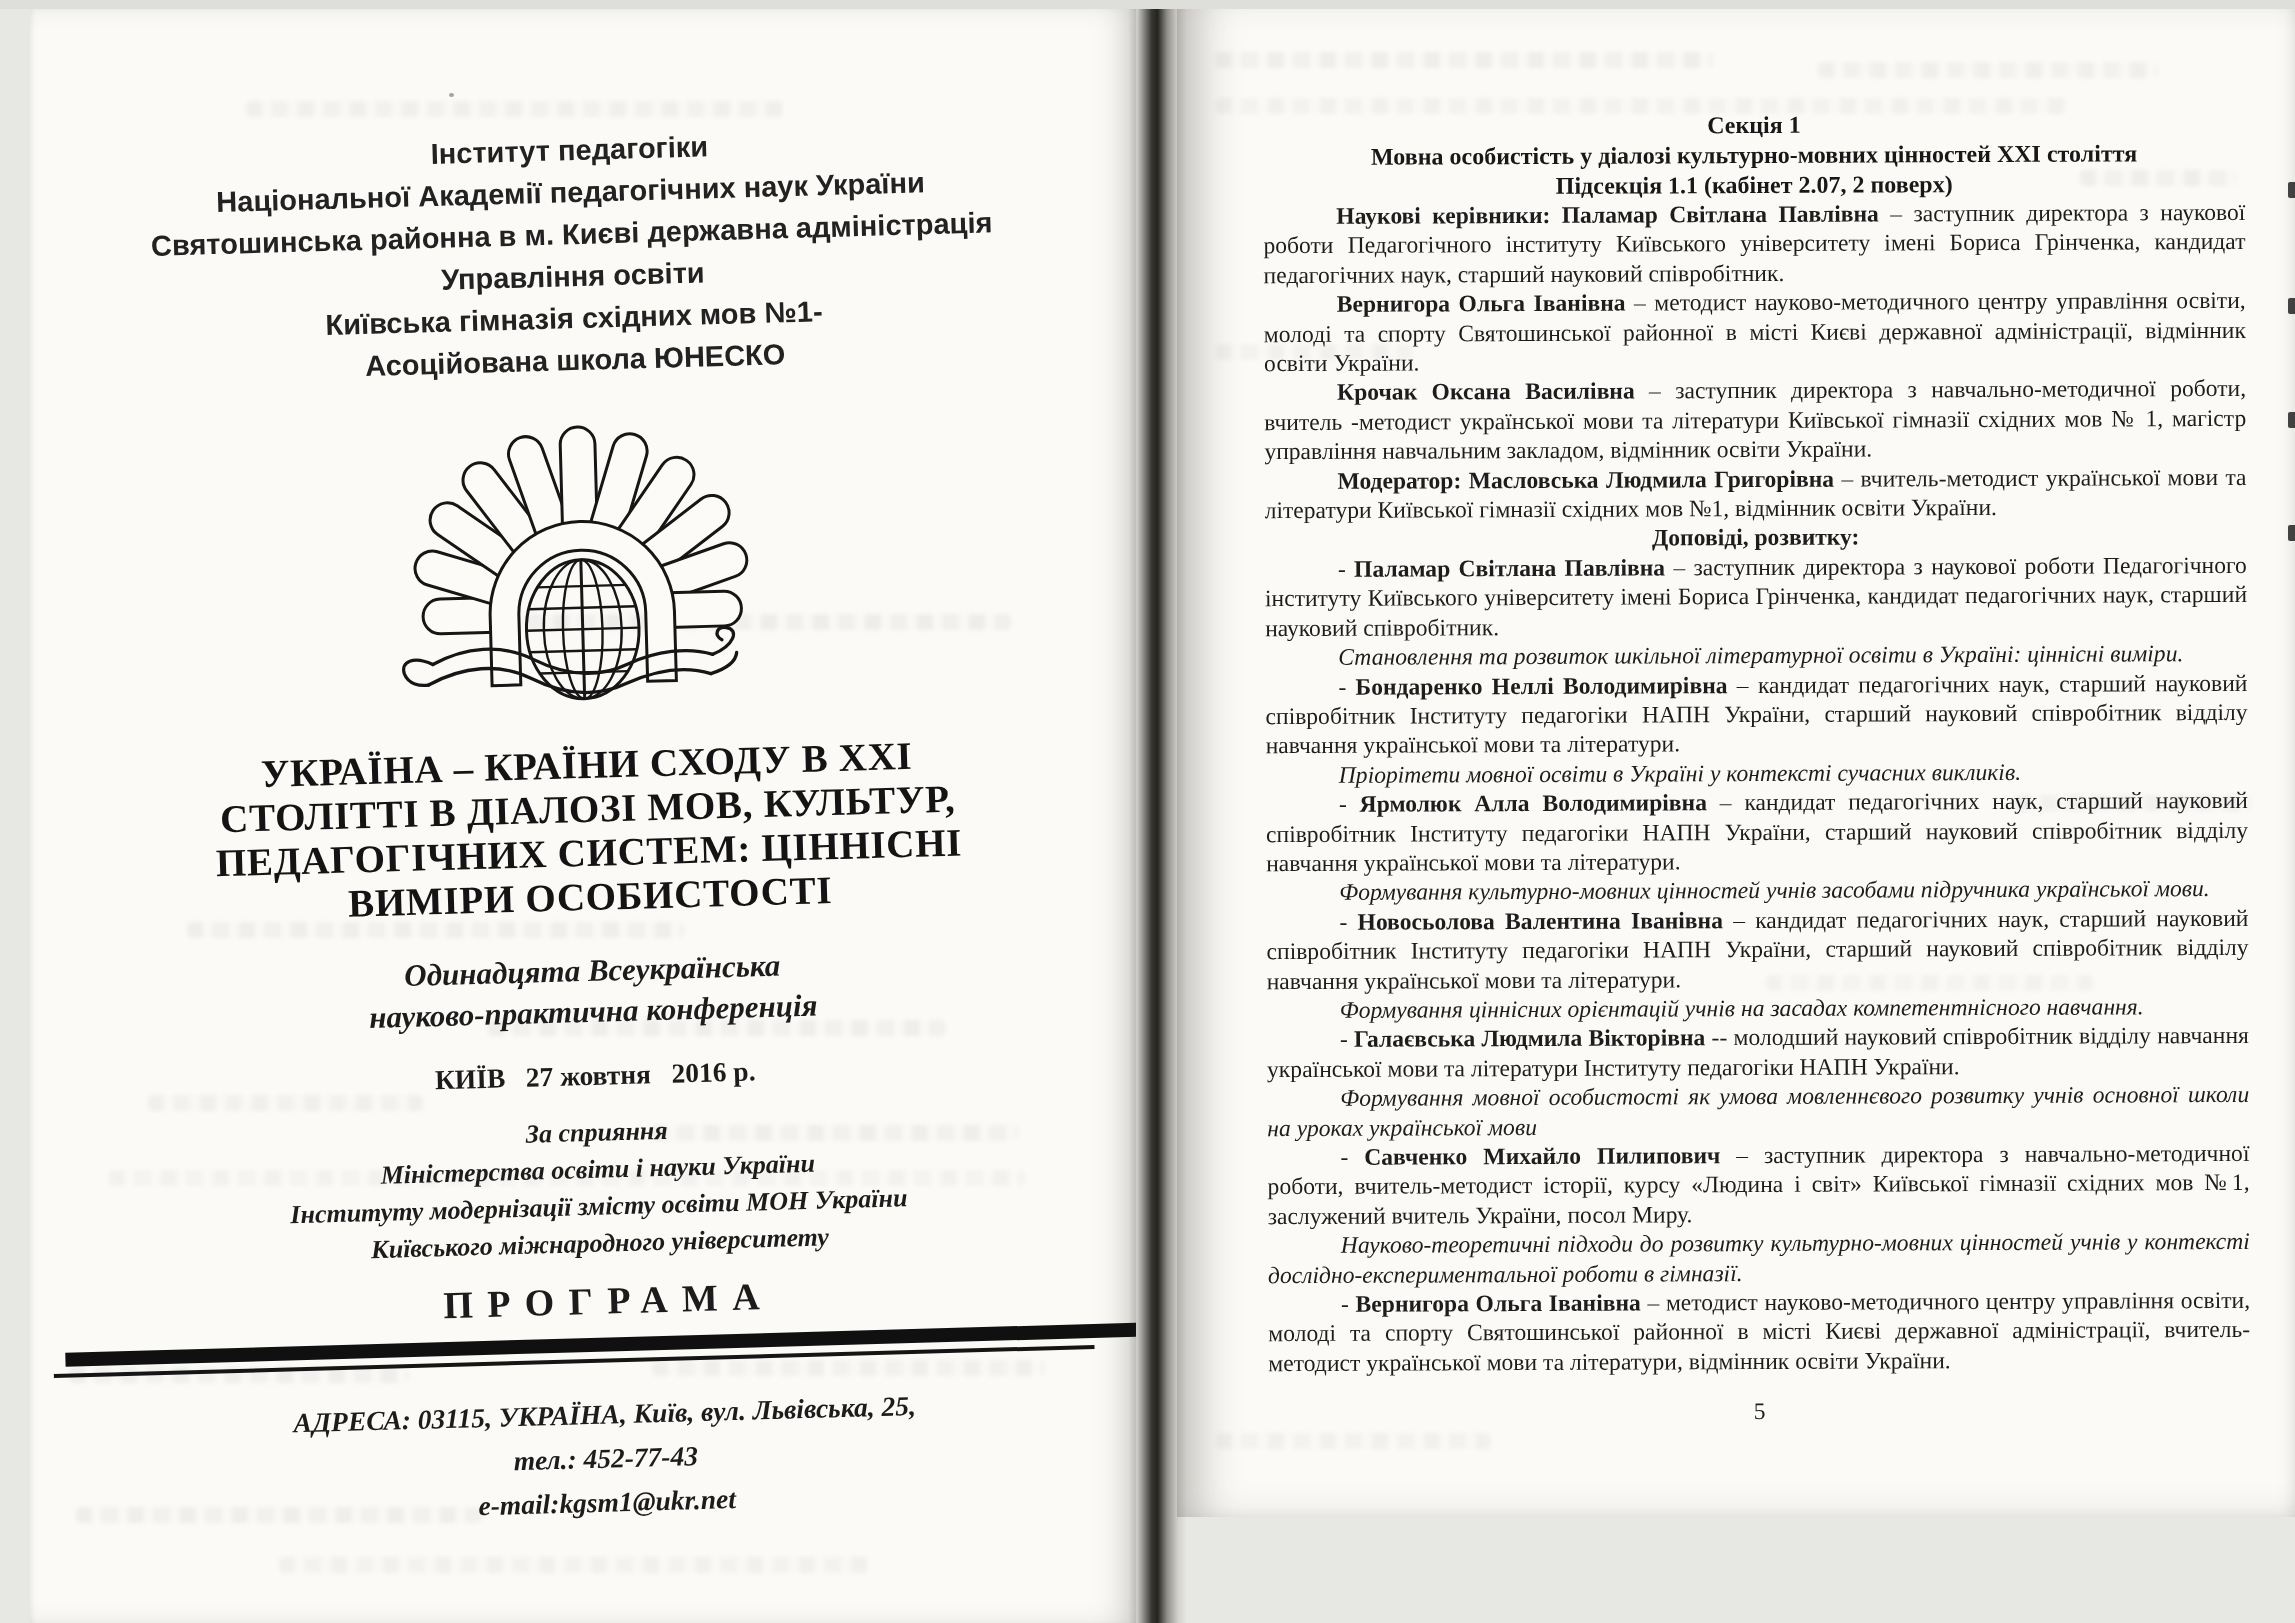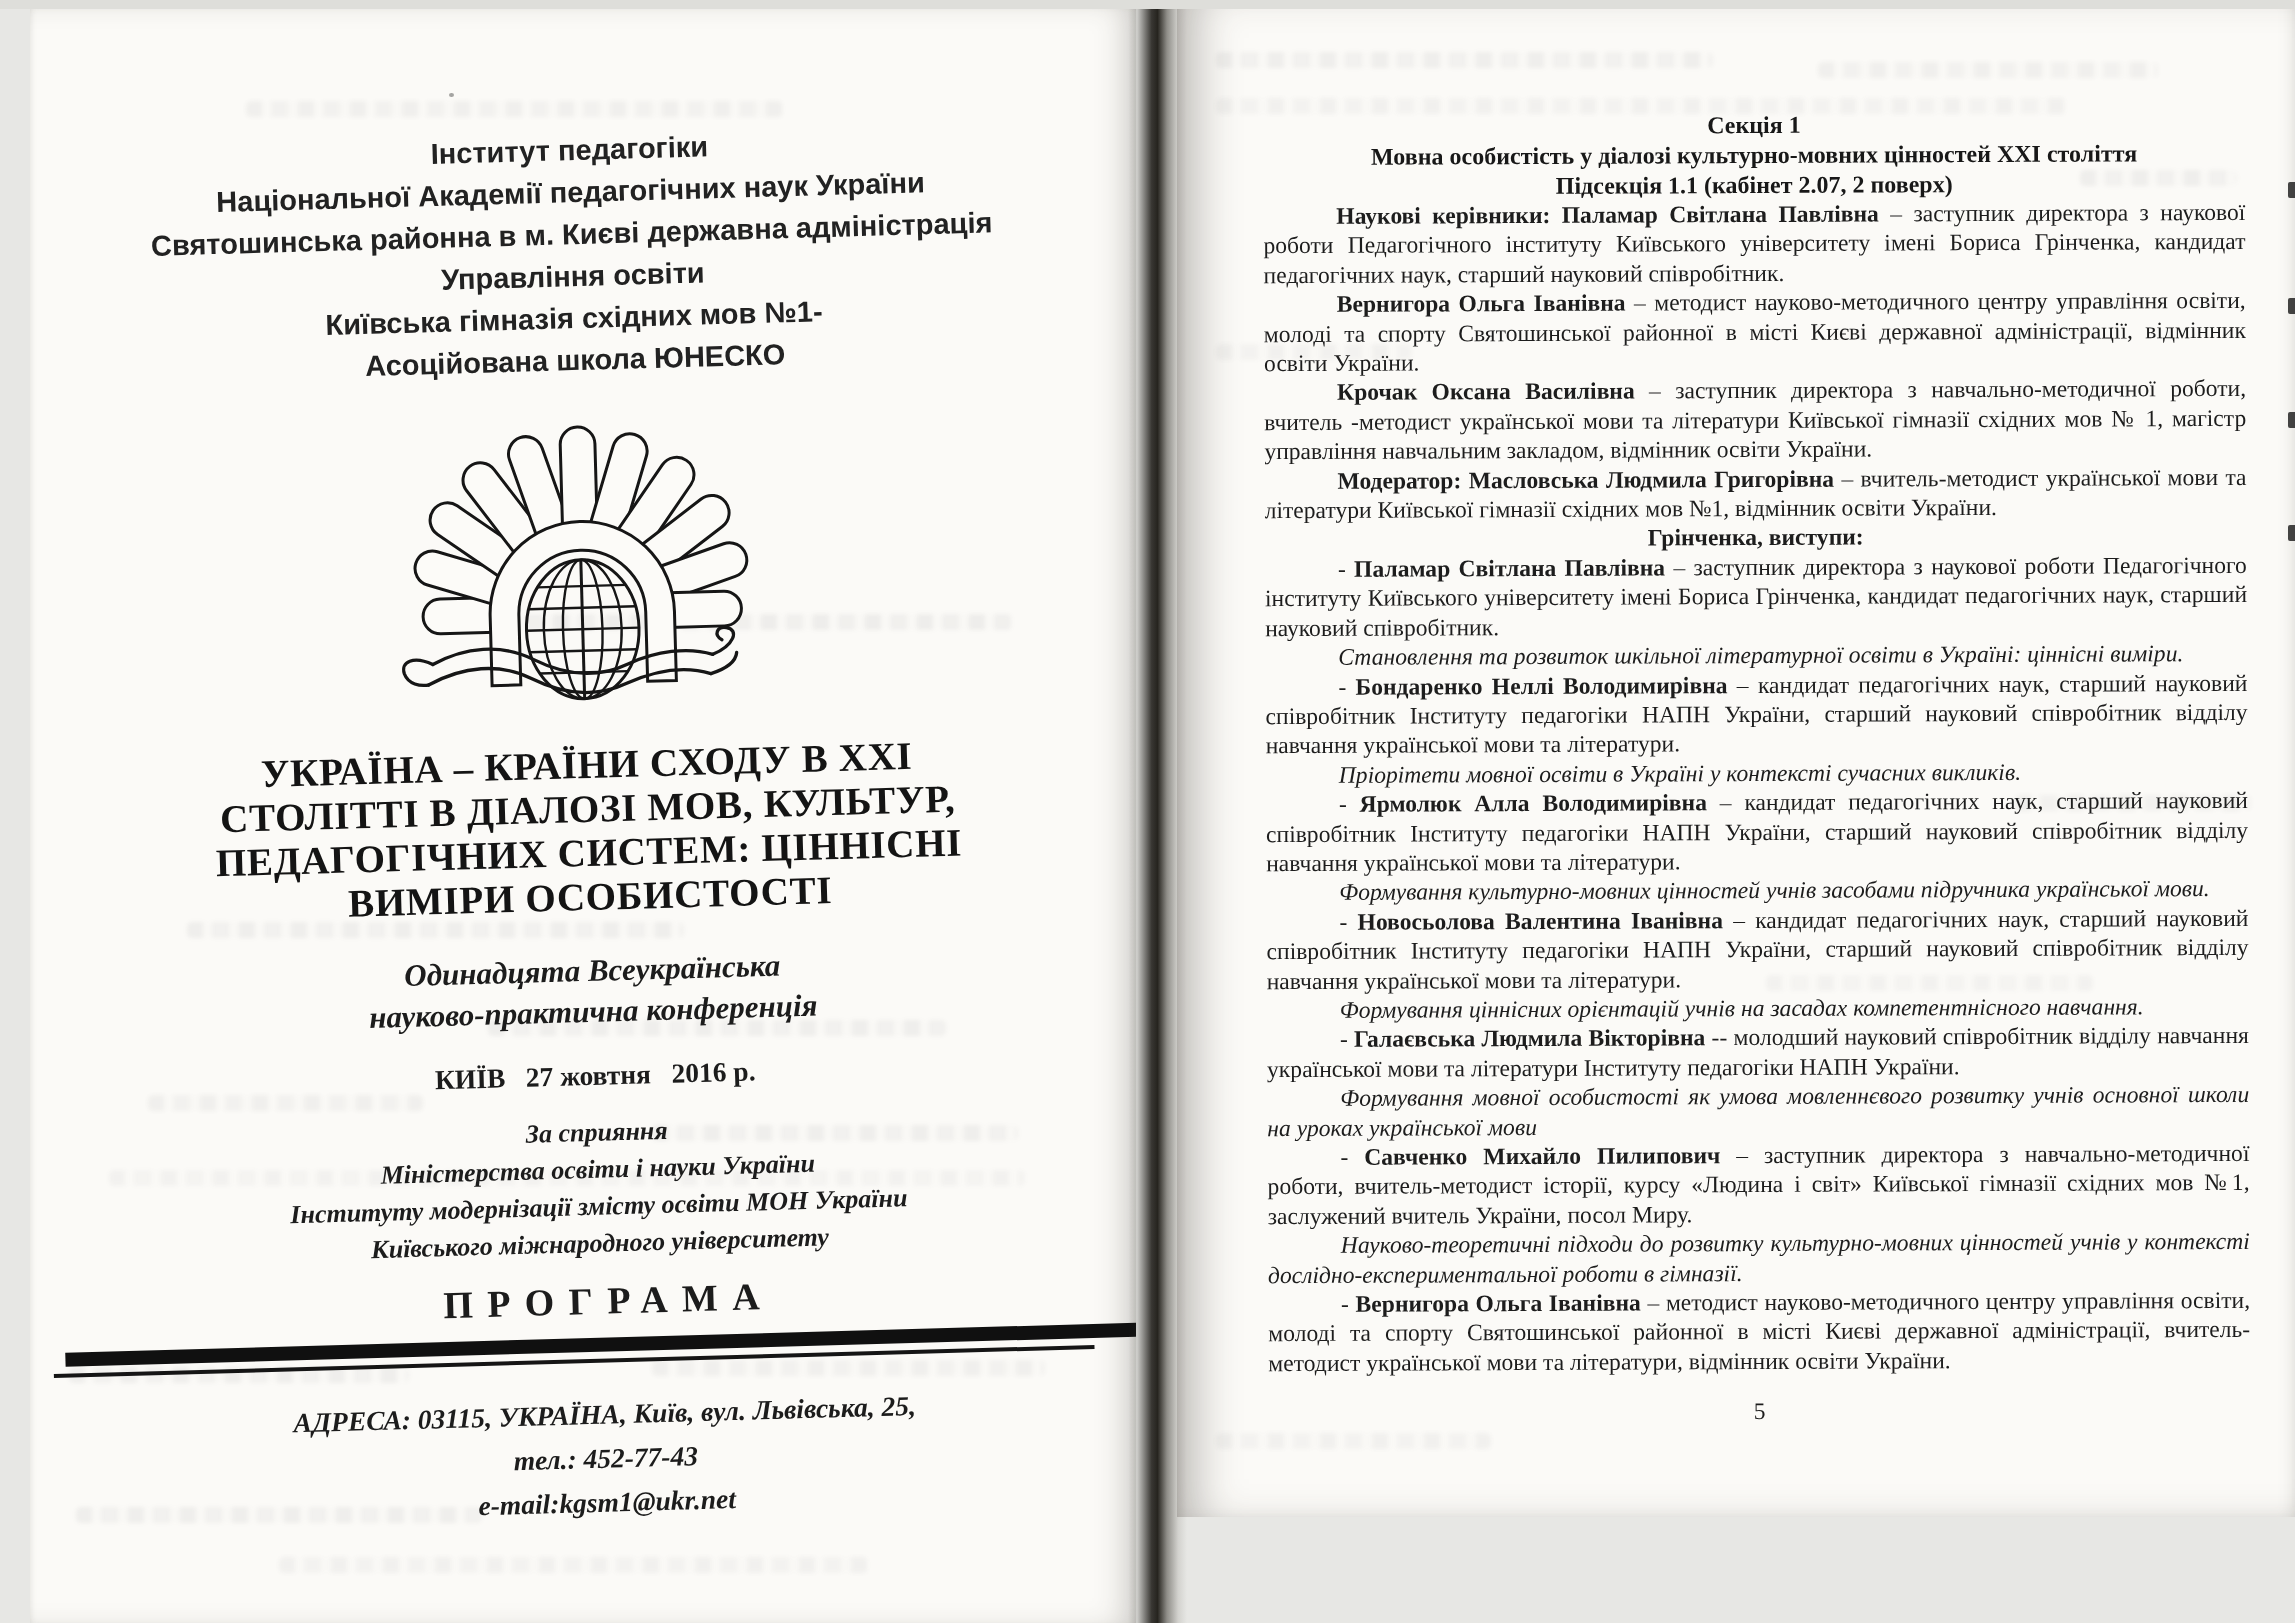--- a/index.html
+++ b/index.html
@@ -186,21 +186,21 @@
 
     <div class="content-right">
       <div class="sec-h">Секція 1</div>
       <div class="sec-t">Мовна особистість у діалозі культурно-мовних цінностей XXI століття</div>
       <div class="sec-s">Підсекція 1.1 (кабінет 2.07, 2 поверх)</div>
       <div>
           <p class="para body"><span class="b">Наукові керівники: Паламар Світлана Павлівна</span><span> – заступник директора з наукової роботи Педагогічного інституту Київського університету імені Бориса Грінченка, кандидат педагогічних наук, старший науковий співробітник.</span></p>
           <p class="para body"><span class="b">Вернигора Ольга Іванівна</span><span> – методист науково-методичного центру управління освіти, молоді та спорту Святошинської районної в місті Києві державної адміністрації, відмінник освіти України.</span></p>
           <p class="para body"><span class="b">Крочак Оксана Василівна</span><span> – заступник директора з навчально-методичної роботи, вчитель -методист української мови та літератури Київської гімназії східних мов № 1, магістр управління навчальним закладом, відмінник освіти України.</span></p>
           <p class="para body"><span class="b">Модератор: Масловська Людмила Григорівна</span><span> – вчитель-методист української мови та літератури Київської гімназії східних мов №1, відмінник освіти України.</span></p>
-          <p class="para center"><span>Грінченка, виступи:</span></p>
+          <p class="para center"><span>Доповіді, розвитку:</span></p>
           <p class="para body"><span>- </span><span class="b">Паламар Світлана Павлівна</span><span> – заступник директора з наукової роботи Педагогічного інституту Київського університету імені Бориса Грінченка, кандидат педагогічних наук, старший науковий співробітник.</span></p>
           <p class="para italic"><span>Становлення та розвиток шкільної літературної освіти в Україні: ціннісні виміри.</span></p>
           <p class="para body"><span>- </span><span class="b">Бондаренко Неллі Володимирівна</span><span> – кандидат педагогічних наук, старший науковий співробітник Інституту педагогіки НАПН України, старший науковий співробітник відділу навчання української мови та літератури.</span></p>
           <p class="para italic"><span>Пріорітети мовної освіти в Україні у контексті сучасних викликів.</span></p>
           <p class="para body"><span>- </span><span class="b">Ярмолюк Алла Володимирівна</span><span> – кандидат педагогічних наук, старший науковий співробітник Інституту педагогіки НАПН України, старший науковий співробітник відділу навчання української мови та літератури.</span></p>
           <p class="para italic"><span>Формування культурно-мовних цінностей учнів засобами підручника української мови.</span></p>
           <p class="para body"><span>- </span><span class="b">Новосьолова Валентина Іванівна</span><span> – кандидат педагогічних наук, старший науковий співробітник Інституту педагогіки НАПН України, старший науковий співробітник відділу навчання української мови та літератури.</span></p>
           <p class="para italic"><span>Формування ціннісних орієнтацій учнів на засадах компетентнісного навчання.</span></p>
           <p class="para body"><span>- </span><span class="b">Галаєвська Людмила Вікторівна</span><span> -- молодший науковий співробітник відділу навчання української мови та літератури Інституту педагогіки НАПН України.</span></p>
           <p class="para italic"><span>Формування мовної особистості як умова мовленнєвого розвитку учнів основної школи на уроках української мови</span></p>

